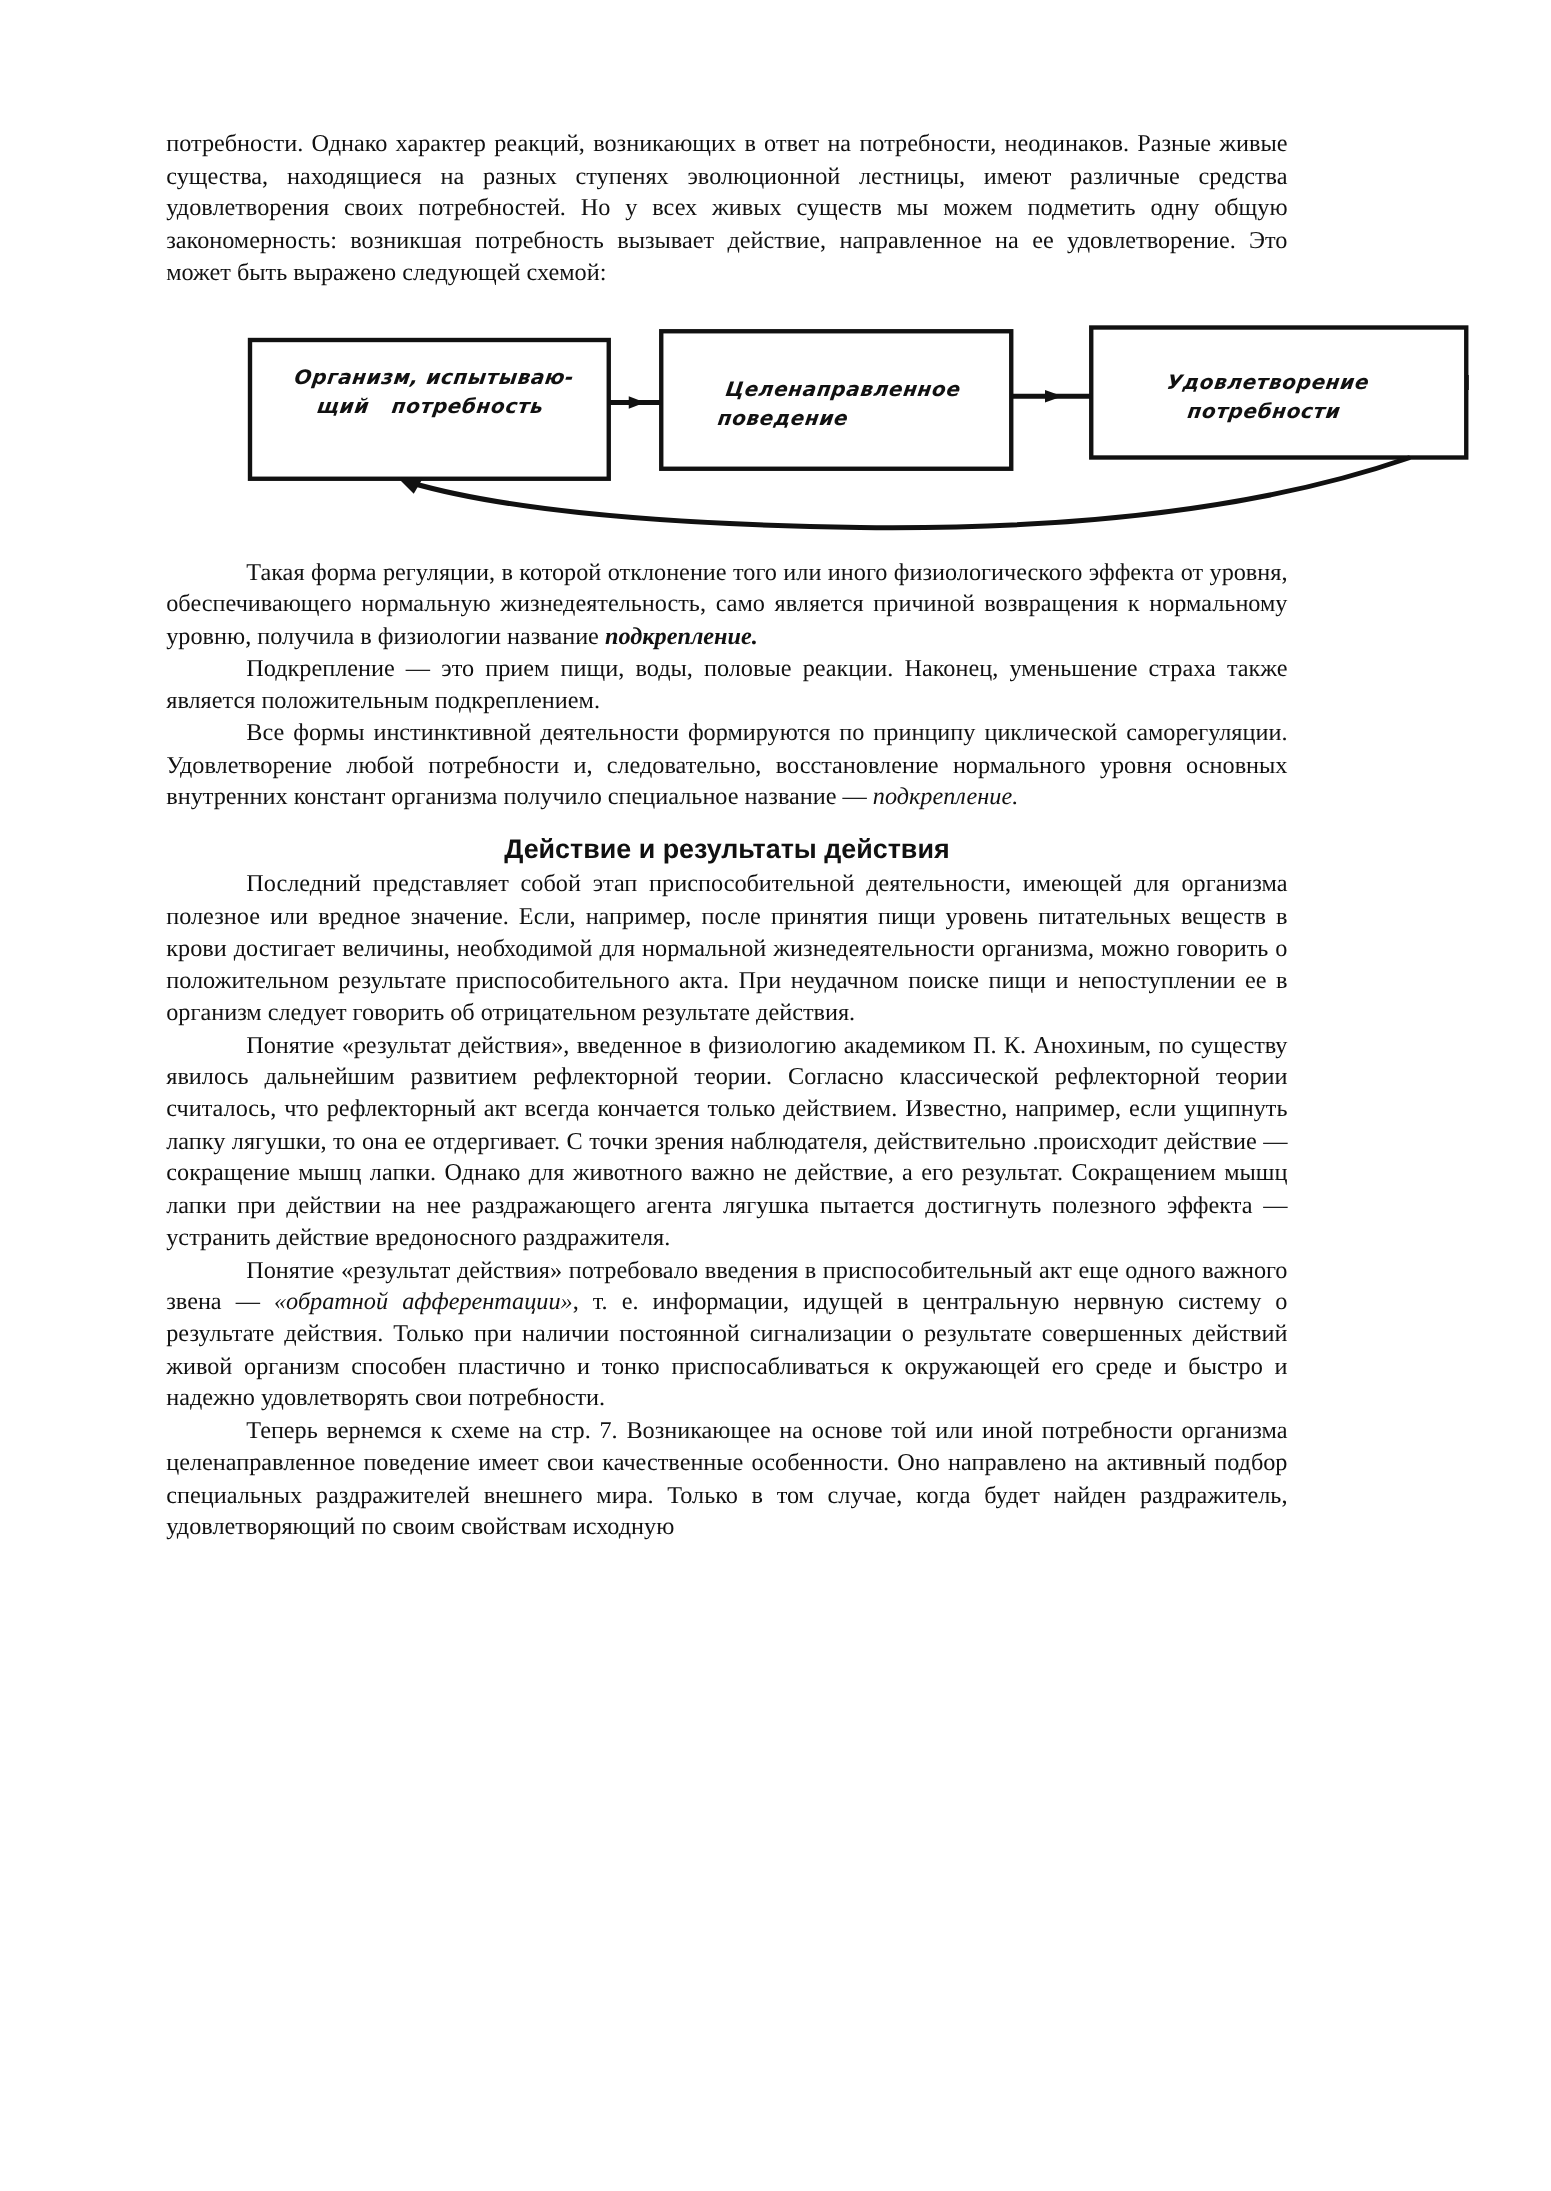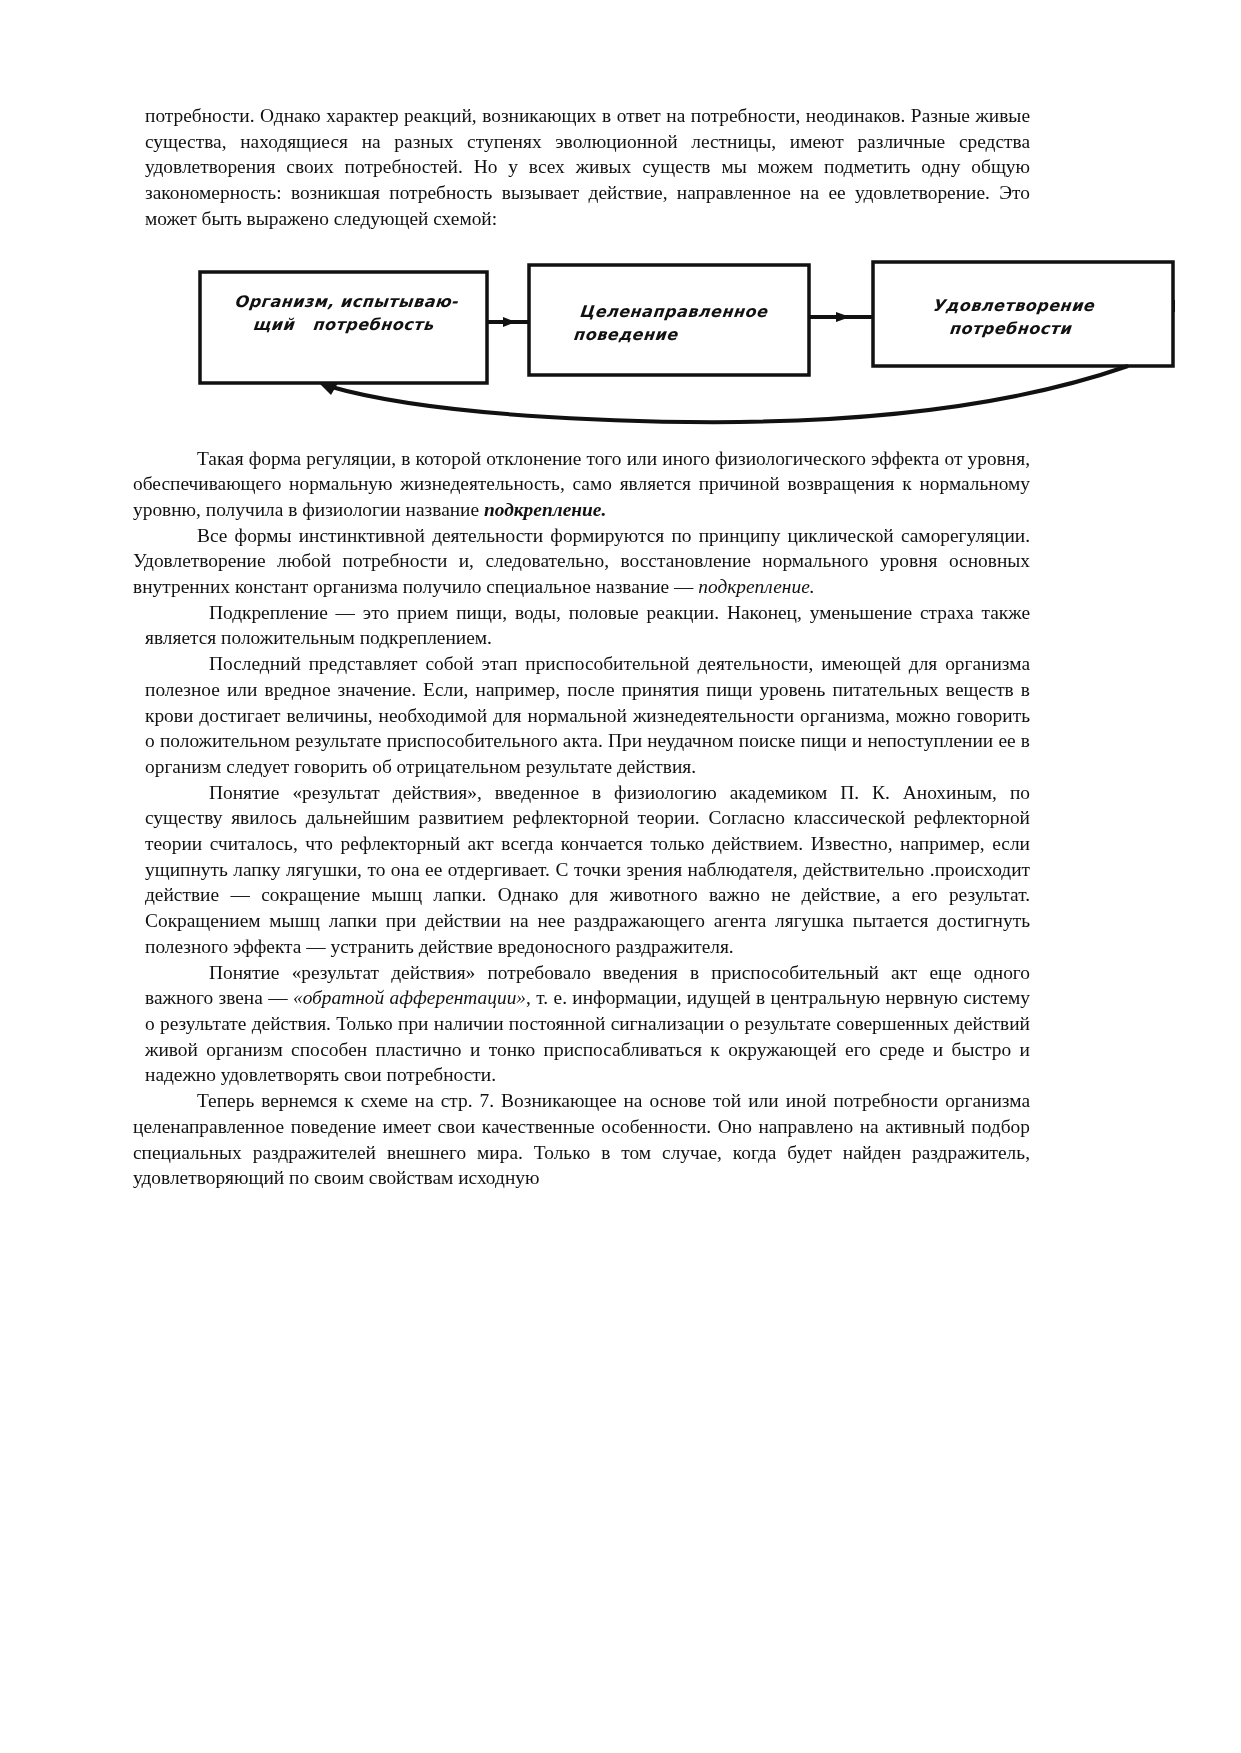--- a/index.html
+++ b/index.html
@@ -4,21 +4,21 @@
   <style>
     html, body { margin: 0; padding: 0; background: #ffffff; }
     body { width: 1241px; height: 1753px; position: relative; overflow: hidden; }
     .page {
       position: absolute; left: 133px; top: 103px; width: 897px;
       font-family: "Liberation Serif", "DejaVu Serif", serif;
       font-size: 19.4px; line-height: 25.7px; color: #111;
     }
     .page p { margin: 0; text-align: justify; }
     .page p.indent { text-indent: 64px; }
-    .page p.last-left { text-align-last: left; margin-left: 12px; }
+    .page p.last-left { text-align-last: left; }
     .page em { font-style: italic; }
     .page strong em, .page em strong { font-weight: bold; font-style: italic; }
     .heading {
       font-family: "Liberation Sans", "DejaVu Sans", sans-serif;
       font-weight: bold; font-size: 21.5px; text-align: center;
       margin: 14px 0 2px 0; line-height: 28px;
     }
     .diagram {
       position: relative; width: 1000px; height: 170px; margin: 0;
       left: 65px; top: 0;
@@ -70,25 +70,26 @@
       <div>Удовлетворение</div>
       <div>потребности</div>
     </div>
   </div>
 
   <div style="height:26px;"></div>
 
   <p class="indent">
     <span>Такая форма регуляции, в которой отклонение того или иного физиологического эффекта от уровня, обеспечивающего нормальную жизнедеятельность, само является причиной возвращения к нормальному уровню, получила в физиологии название </span><strong><em>подкрепление.</em></strong>
   </p>
+  <p class="indent last-left">Подкрепление — это прием пищи, воды, половые реакции. Наконец, уменьшение страха также является положительным подкреплением.</p>
   <p class="indent">
     <span>Все формы инстинктивной деятельности формируются по принципу циклической саморегуляции. Удовлетворение любой потребности и, следовательно, восстановление нормального уровня основных внутренних констант организма получило специальное название — </span><em>подкрепление.</em>
   </p>
-  <p class="indent last-left">Подкрепление — это прием пищи, воды, половые реакции. Наконец, уменьшение страха также является положительным подкреплением.</p>
 
+  <div class="heading">Действие и результаты действия</div>
 
   <p class="indent last-left">Последний представляет собой этап приспособительной деятельности, имеющей для организма полезное или вредное значение. Если, например, после принятия пищи уровень питательных веществ в крови достигает величины, необходимой для нормальной жизнедеятельности организма, можно говорить о положительном результате приспособительного акта. При неудачном поиске пищи и непоступлении ее в организм следует говорить об отрицательном результате действия.</p>
   <p class="indent last-left">Понятие «результат действия», введенное в физиологию академиком П. К. Анохиным, по существу явилось дальнейшим развитием рефлекторной теории. Согласно классической рефлекторной теории считалось, что рефлекторный акт всегда кончается только действием. Известно, например, если ущипнуть лапку лягушки, то она ее отдергивает. С точки зрения наблюдателя, действительно .происходит действие — сокращение мышц лапки. Однако для животного важно не действие, а его результат. Сокращением мышц лапки при действии на нее раздражающего агента лягушка пытается достигнуть полезного эффекта — устранить действие вредоносного раздражителя.</p>
   <p class="indent last-left">
     <span>Понятие «результат действия» потребовало введения в приспособительный акт еще одного важного звена — </span><em>«обратной афферентации»</em><span>, т. е. информации, идущей в центральную нервную систему о результате действия. Только при наличии постоянной сигнализации о результате совершенных действий живой организм способен пластично и тонко приспосабливаться к окружающей его среде и быстро и надежно удовлетворять свои потребности.</span>
   </p>
   <p class="indent">Теперь вернемся к схеме на стр. 7. Возникающее на основе той или иной потребности организма целенаправленное поведение имеет свои качественные особенности. Оно направлено на активный подбор специальных раздражителей внешнего мира. Только в том случае, когда будет найден раздражитель, удовлетворяющий по своим свойствам исходную</p>
 
 </div>
 

